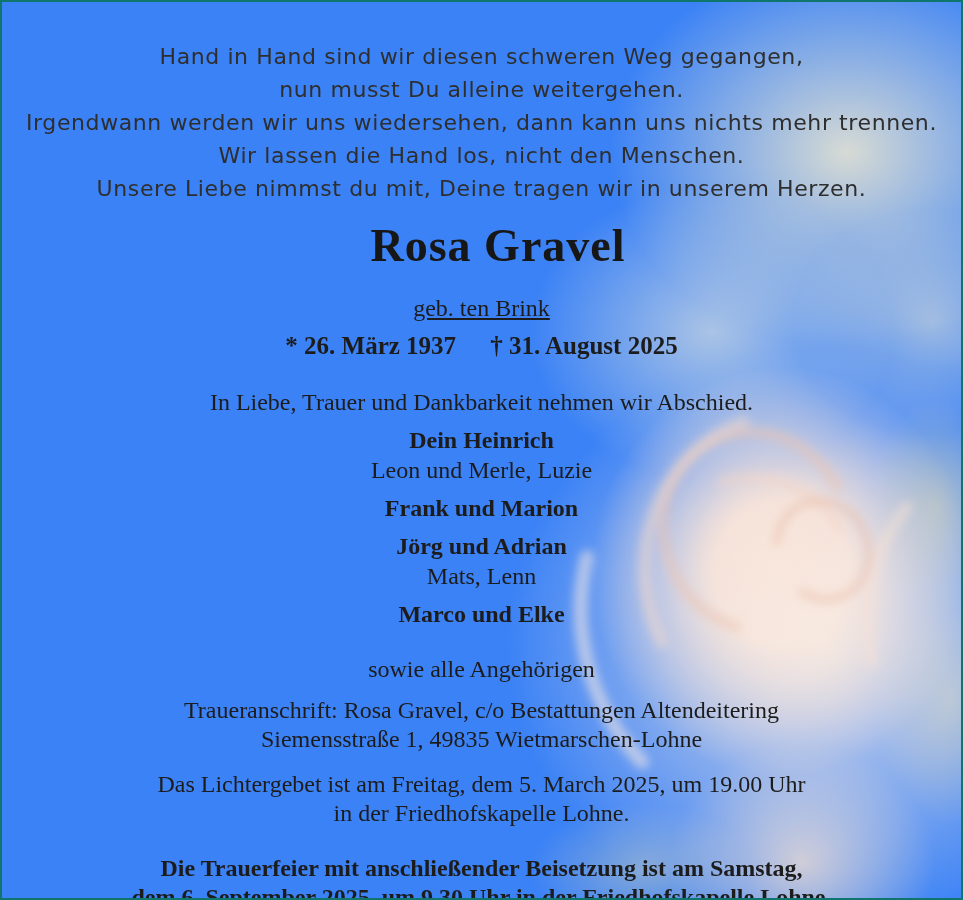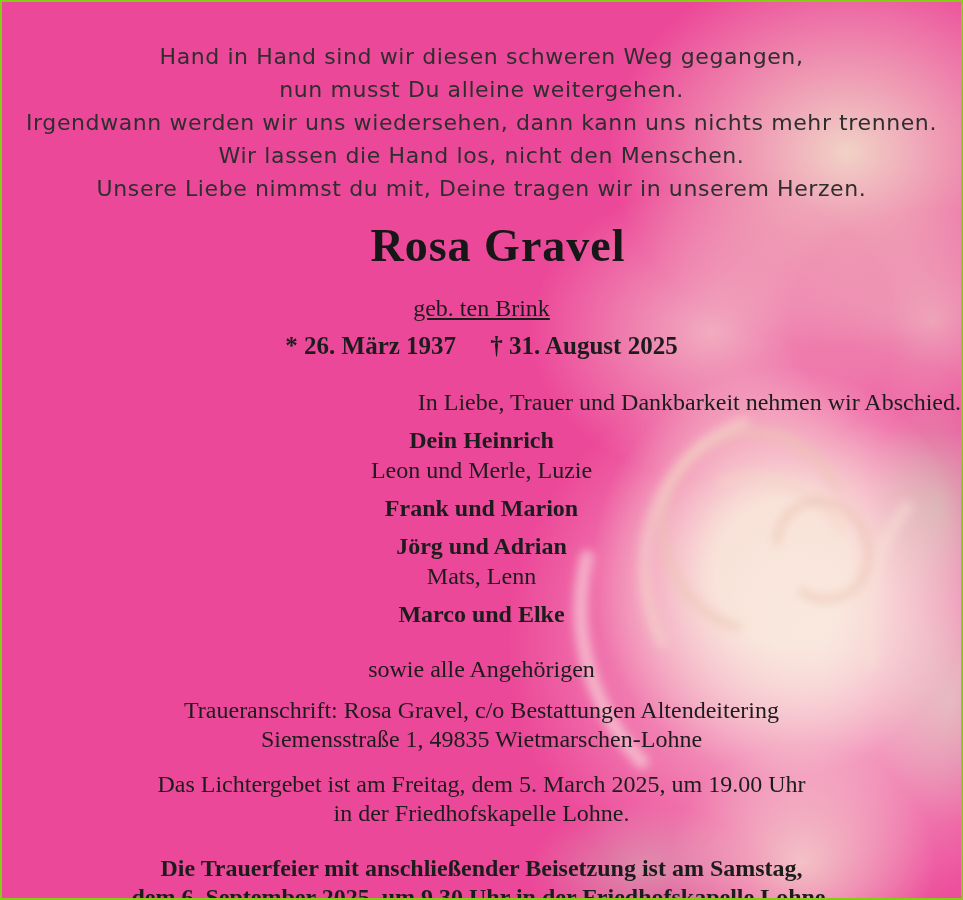--- a/index.html
+++ b/index.html
@@ -1,21 +1,21 @@
 <!DOCTYPE html>
 <html><head>
 <meta charset="utf-8">
 <style>
   html,body{margin:0;padding:0;background:#ffffff;}
   .card{
     position:relative;
     width:963px;height:900px;
     box-sizing:border-box;
-    border:2px solid #84cc16;
-    background:#ec4899;
+    border:2px solid #0f766e;
+    background:#3b82f6;
     overflow:hidden;
     font-family:"Liberation Serif", serif;
     color:#1c1c1c;
   }
   .bg-layer{position:absolute;inset:0;pointer-events:none;}
   .bg-cream{
     background:
       radial-gradient(ellipse 330px 270px at 845px 150px, rgba(242,234,206,0.85) 0%, rgba(242,234,206,0) 72%),
       radial-gradient(ellipse 260px 210px at 710px 330px, rgba(245,239,218,0.60) 0%, rgba(245,239,218,0) 70%),
       radial-gradient(ellipse 200px 160px at 930px 320px, rgba(240,233,210,0.55) 0%, rgba(240,233,210,0) 70%);
@@ -59,21 +59,21 @@
     text-decoration:underline;
   }
   .dates{
     margin-top:8px;
     font-size:25px;
     font-weight:bold;
     line-height:30px;
   }
   .dates .gap{display:inline-block;width:34px;}
   .serifline{font-size:24px;line-height:30px;}
-  .farewell{margin-top:26px;text-align:right;}
+  .farewell{margin-top:26px;}
   .m-bold{font-weight:bold;}
   .mt8{margin-top:8px;}
   .mt10{margin-top:25px;}
   .mt12{margin-top:12px;}
   .mt14{margin-top:26px;font-weight:bold;}
   .mt16{margin-top:16px;}
   .addr, .event{font-size:24px;line-height:29px;}
 </style>
 </head>
 <body>

